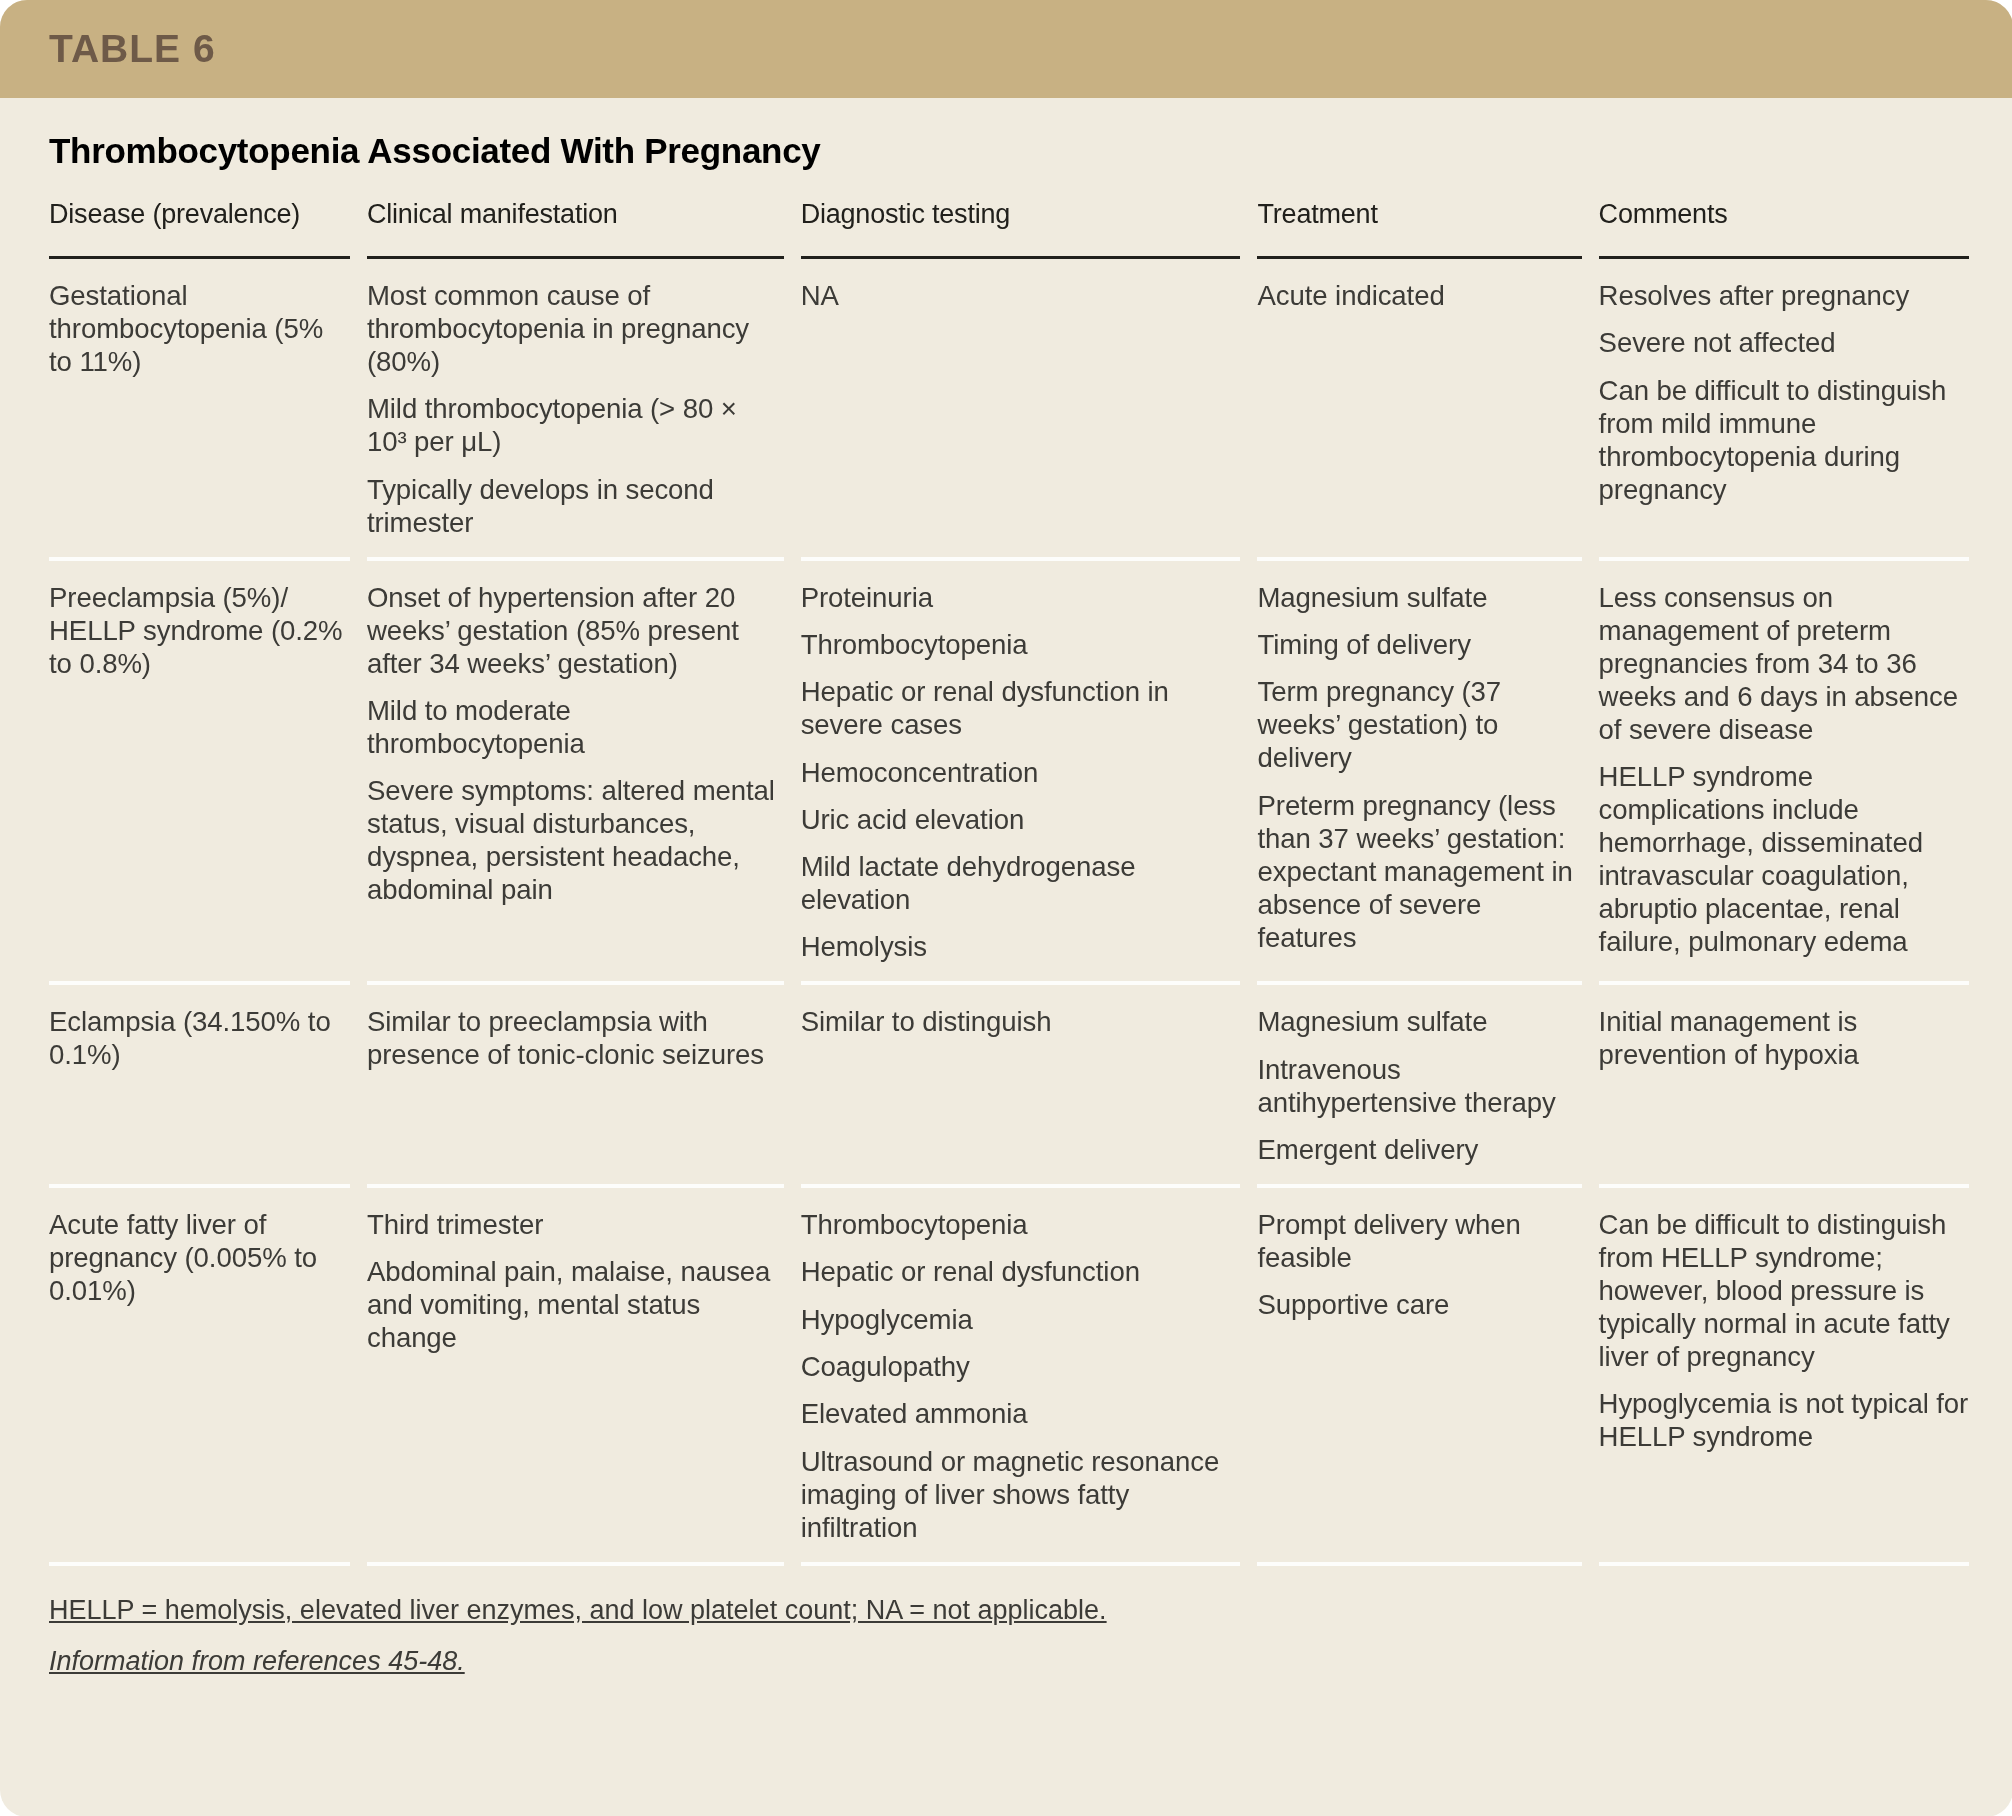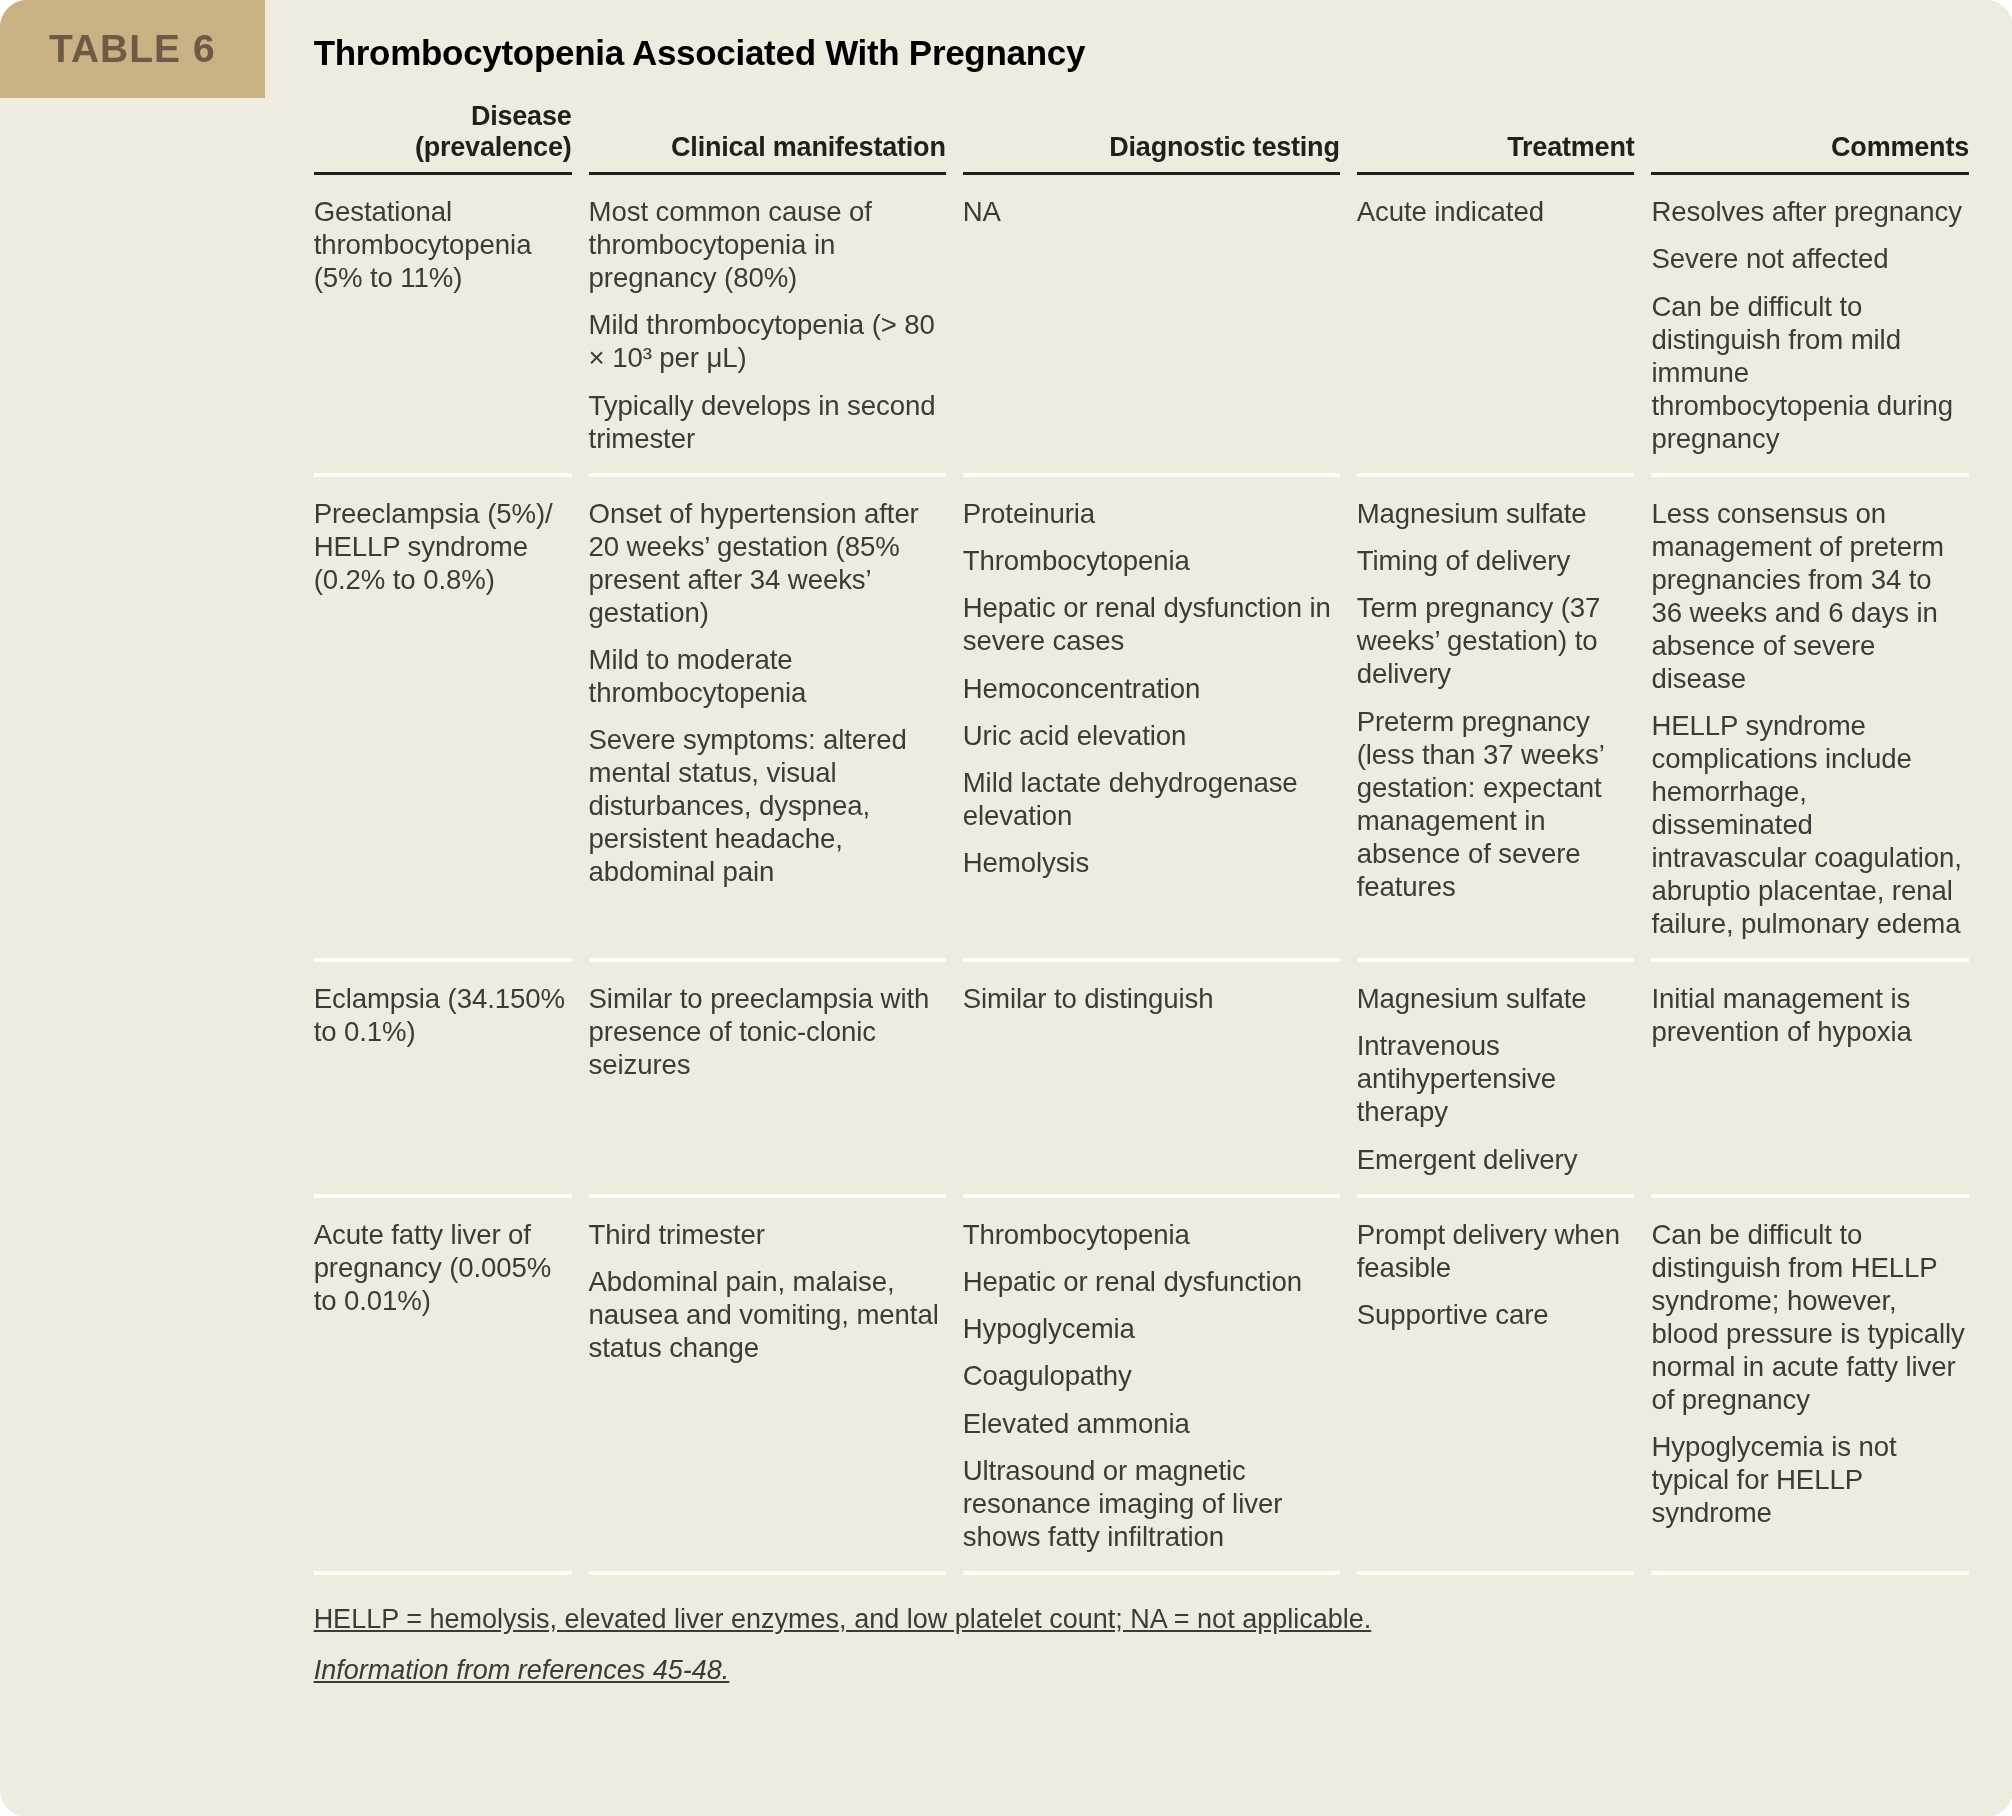--- a/index.html
+++ b/index.html
@@ -4,43 +4,43 @@
 <style>
   html, body { margin: 0; padding: 0; background: #ffffff; }
   .page {
     width: 2013px; height: 1817px; background: #ffffff;
     font-family: "Liberation Sans", sans-serif;
     -webkit-font-smoothing: antialiased;
   }
   .card {
     width: 100%; height: 100%; box-sizing: border-box;
     background: #f0ebdf; border-radius: 27px; overflow: hidden;
-    display: flex; flex-direction: row;
+    display: flex; flex-direction: column;
   }
   .card-header {
     background: #c8b183; height: 98px; flex: 0 0 auto;
     display: flex; align-items: center; padding: 0 49px;
   }
   .table-label {
     color: #6e5a48; font-size: 39px; font-weight: bold; letter-spacing: 1px;
   }
   .card-body { padding: 25px 44px 0 49px; flex: 1 1 auto; }
   .title {
     color: #000000; font-size: 35px; font-weight: bold;
     margin: 7.6px 0 28.5px 0; letter-spacing: -0.3px;
   }
   table.data {
     width: calc(100% + 34px); margin: 0 -17px;
     border-collapse: separate; border-spacing: 17px 0;
     table-layout: fixed;
   }
   th {
-    text-align: right; vertical-align: bottom;
-    font-size: 27px; font-weight: bold; color: #21201c;
-    padding: 0 0 9px 0; border-bottom: 3.8px solid #21201c;
+    text-align: left; vertical-align: bottom;
+    font-size: 27px; font-weight: normal; color: #21201c;
+    padding: 0 0 26px 0; border-bottom: 3.8px solid #21201c;
     letter-spacing: -0.2px;
   }
   td {
     vertical-align: top; padding: 20px 0 18px 0;
     border-bottom: 4.8px solid #fdfdfb;
     font-size: 27.6px; line-height: 33px; color: #3c3b37;
     letter-spacing: -0.1px;
   }
   td p { margin: 0 0 14.3px 0; }
   td p:last-child { margin-bottom: 0; }

